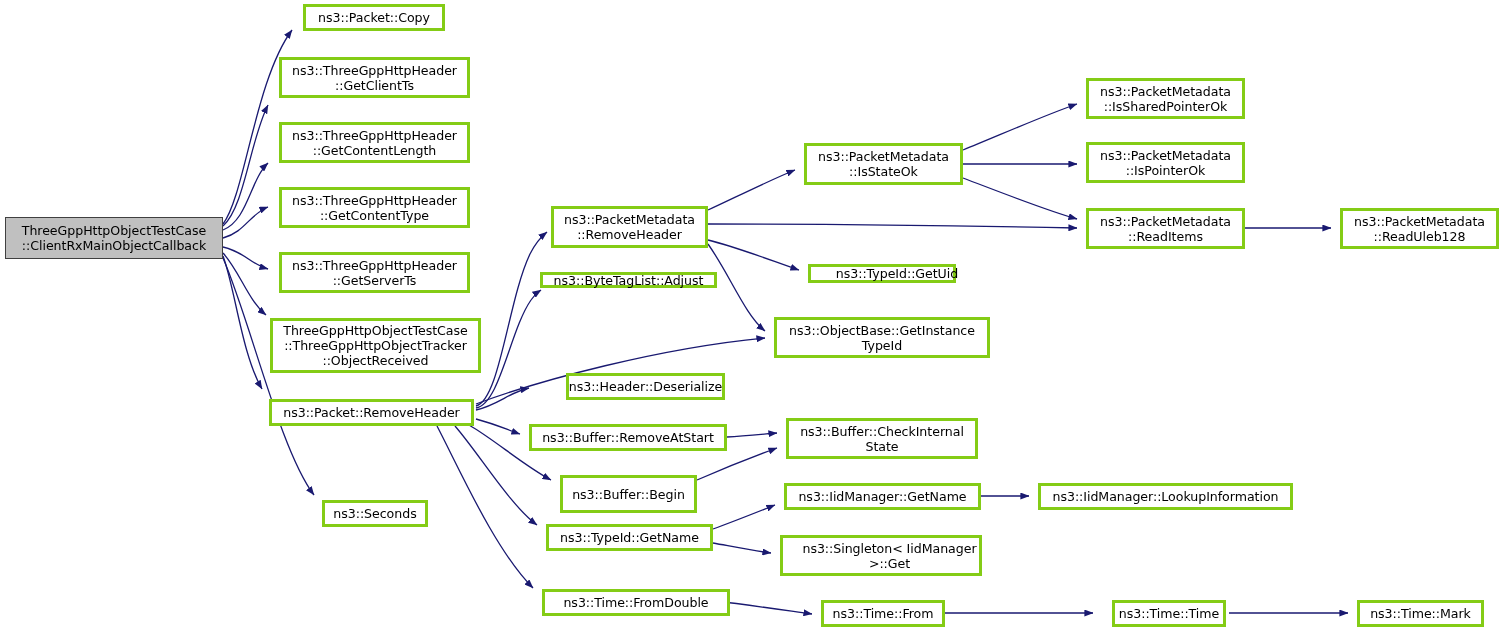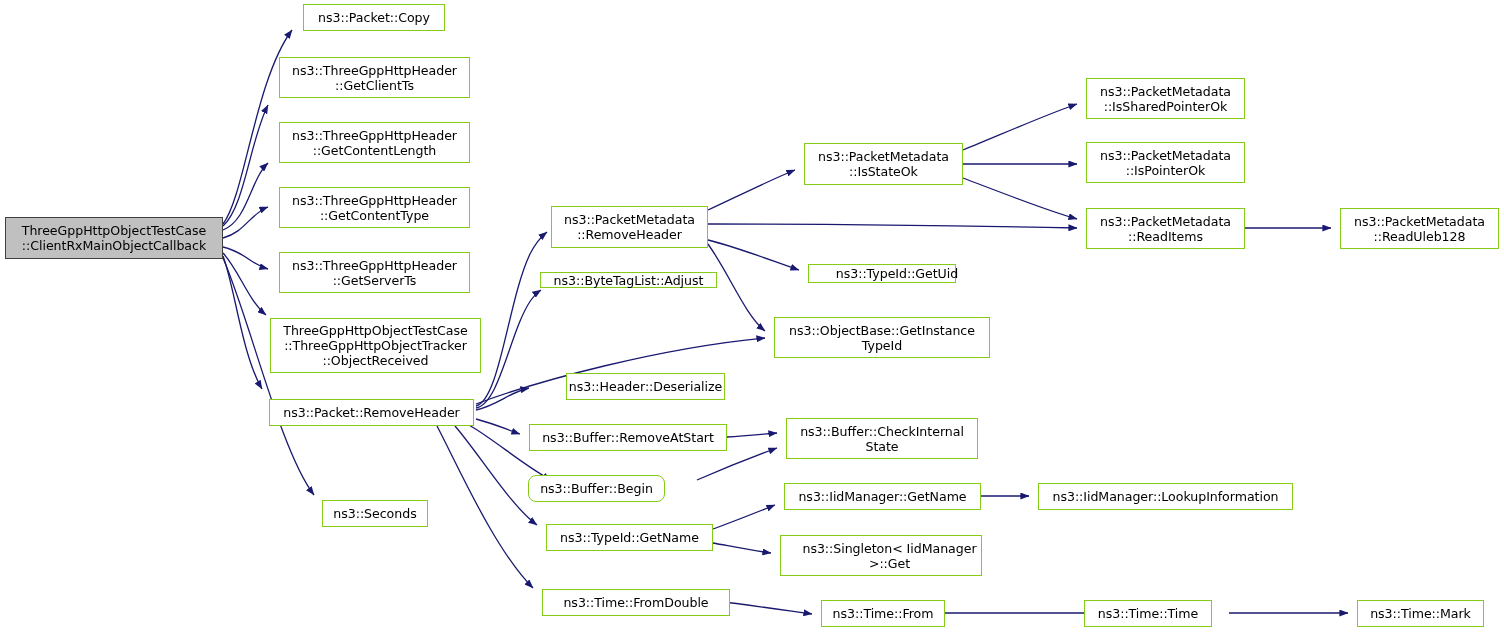--- a/index.html
+++ b/index.html
@@ -19,21 +19,21 @@
     position: absolute;
     left: 0;
     top: 0;
     width: 1504px;
     height: 632px;
     pointer-events: none;
   }
   .node {
     position: absolute;
     box-sizing: border-box;
-    border: 1px solid #84cc16;
+    border: 3px solid #84cc16;
     background: #ffffff;
     color: #000000;
     display: flex;
     align-items: center;
     justify-content: center;
     text-align: center;
     font-size: 12.6px;
     line-height: 15px;
     letter-spacing: -0.05px;
     white-space: pre-line;
@@ -108,39 +108,39 @@
       <div class="node" style="left: 270px; top: 318px; width: 211px; height: 55px;"><span class="node-label">ThreeGppHttpObjectTestCase
 ::ThreeGppHttpObjectTracker
 ::ObjectReceived</span></div>
       <div class="node" style="left: 269px; top: 399px; width: 205px; height: 27px;"><span class="node-label">ns3::Packet::RemoveHeader</span></div>
       <div class="node" style="left: 322px; top: 500px; width: 106px; height: 27px;"><span class="node-label">ns3::Seconds</span></div>
       <div class="node" style="left: 551px; top: 206px; width: 157px; height: 42px;"><span class="node-label">ns3::PacketMetadata
 ::RemoveHeader</span></div>
       <div class="node" style="left: 540px; top: 272px; width: 177px; height: 16px;"><span class="node-label">ns3::ByteTagList::Adjust</span></div>
       <div class="node" style="left: 538px; top: 373px; width: 159px; height: 27px; margin-left: 28px;"><span class="node-label">ns3::Header::Deserialize</span></div>
       <div class="node" style="left: 529px; top: 424px; width: 198px; height: 27px;"><span class="node-label">ns3::Buffer::RemoveAtStart</span></div>
-      <div class="node" style="left: 528px; top: 475px; width: 137px; height: 27px; border-radius: 8px;"><span class="node-label">ns3::Buffer::Begin</span></div>
+      <div class="node" style="left: 560px; top: 475px; width: 137px; height: 38px;"><span class="node-label">ns3::Buffer::Begin</span></div>
       <div class="node" style="left: 546px; top: 524px; width: 167px; height: 27px;"><span class="node-label">ns3::TypeId::GetName</span></div>
       <div class="node" style="left: 542px; top: 589px; width: 188px; height: 27px;"><span class="node-label">ns3::Time::FromDouble</span></div>
       <div class="node" style="left: 804px; top: 143px; width: 159px; height: 42px;"><span class="node-label">ns3::PacketMetadata
 ::IsStateOk</span></div>
       <div class="node" style="left: 808px; top: 264px; width: 148px; height: 19px; padding-left: 32px;"><span class="node-label">ns3::TypeId::GetUid</span></div>
       <div class="node" style="left: 774px; top: 317px; width: 216px; height: 41px;"><span class="node-label">ns3::ObjectBase::GetInstance
 TypeId</span></div>
       <div class="node" style="left: 786px; top: 418px; width: 192px; height: 41px;"><span class="node-label">ns3::Buffer::CheckInternal
 State</span></div>
       <div class="node" style="left: 784px; top: 483px; width: 197px; height: 27px;"><span class="node-label">ns3::IidManager::GetName</span></div>
       <div class="node" style="left: 780px; top: 535px; width: 202px; height: 41px; padding-left: 19px;"><span class="node-label">ns3::Singleton&lt; IidManager
 &gt;::Get</span></div>
       <div class="node" style="left: 821px; top: 600px; width: 124px; height: 27px;"><span class="node-label">ns3::Time::From</span></div>
       <div class="node" style="left: 1086px; top: 78px; width: 159px; height: 41px;"><span class="node-label">ns3::PacketMetadata
 ::IsSharedPointerOk</span></div>
       <div class="node" style="left: 1086px; top: 142px; width: 159px; height: 41px;"><span class="node-label">ns3::PacketMetadata
 ::IsPointerOk</span></div>
       <div class="node" style="left: 1086px; top: 208px; width: 159px; height: 41px;"><span class="node-label">ns3::PacketMetadata
 ::ReadItems</span></div>
       <div class="node" style="left: 1038px; top: 483px; width: 255px; height: 27px;"><span class="node-label">ns3::IidManager::LookupInformation</span></div>
-      <div class="node" style="left: 1084px; top: 600px; width: 128px; height: 27px; align-items: center;"><span class="node-label">ns3::Time::Time</span></div>
+      <div class="node" style="left: 1112px; top: 600px; width: 114px; height: 27px; align-items: center;"><span class="node-label">ns3::Time::Time</span></div>
       <div class="node" style="left: 1340px; top: 208px; width: 159px; height: 41px;"><span class="node-label">ns3::PacketMetadata
 ::ReadUleb128</span></div>
       <div class="node" style="left: 1357px; top: 600px; width: 127px; height: 27px;"><span class="node-label">ns3::Time::Mark</span></div>
     </div>
 </div>
 
 </body></html>

